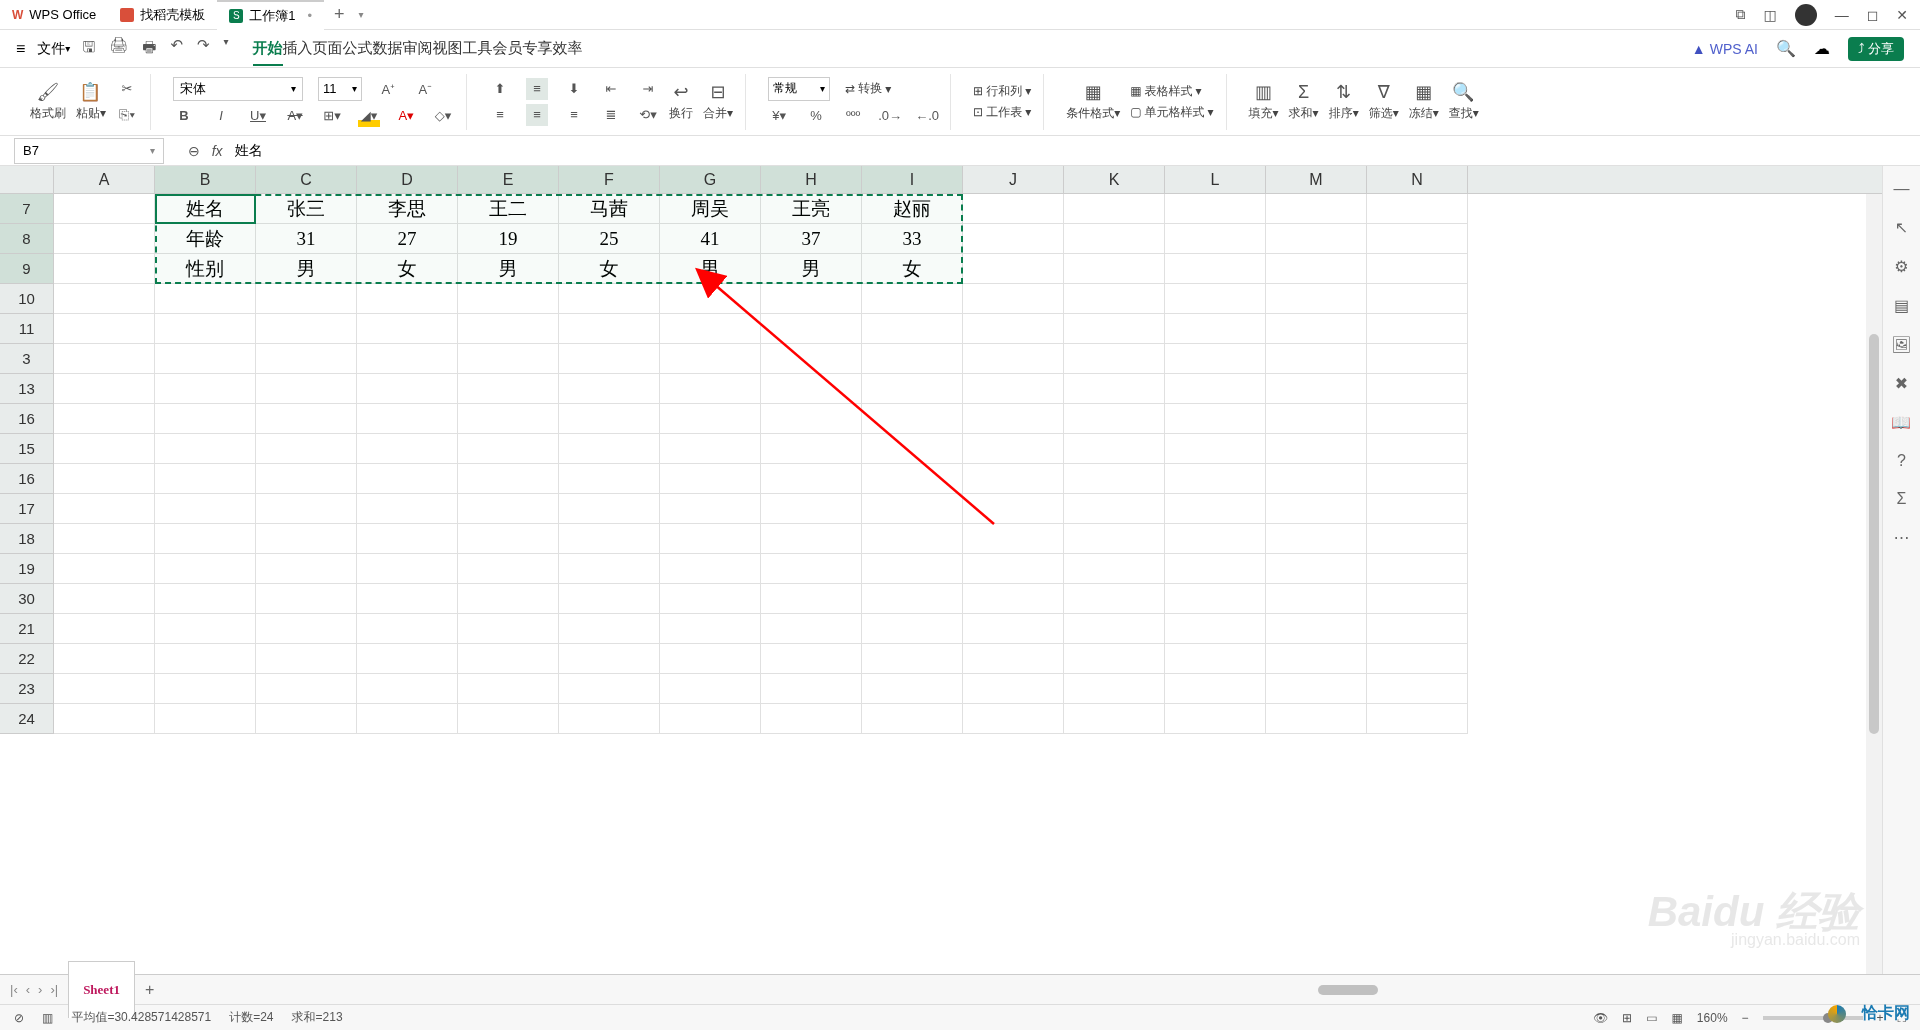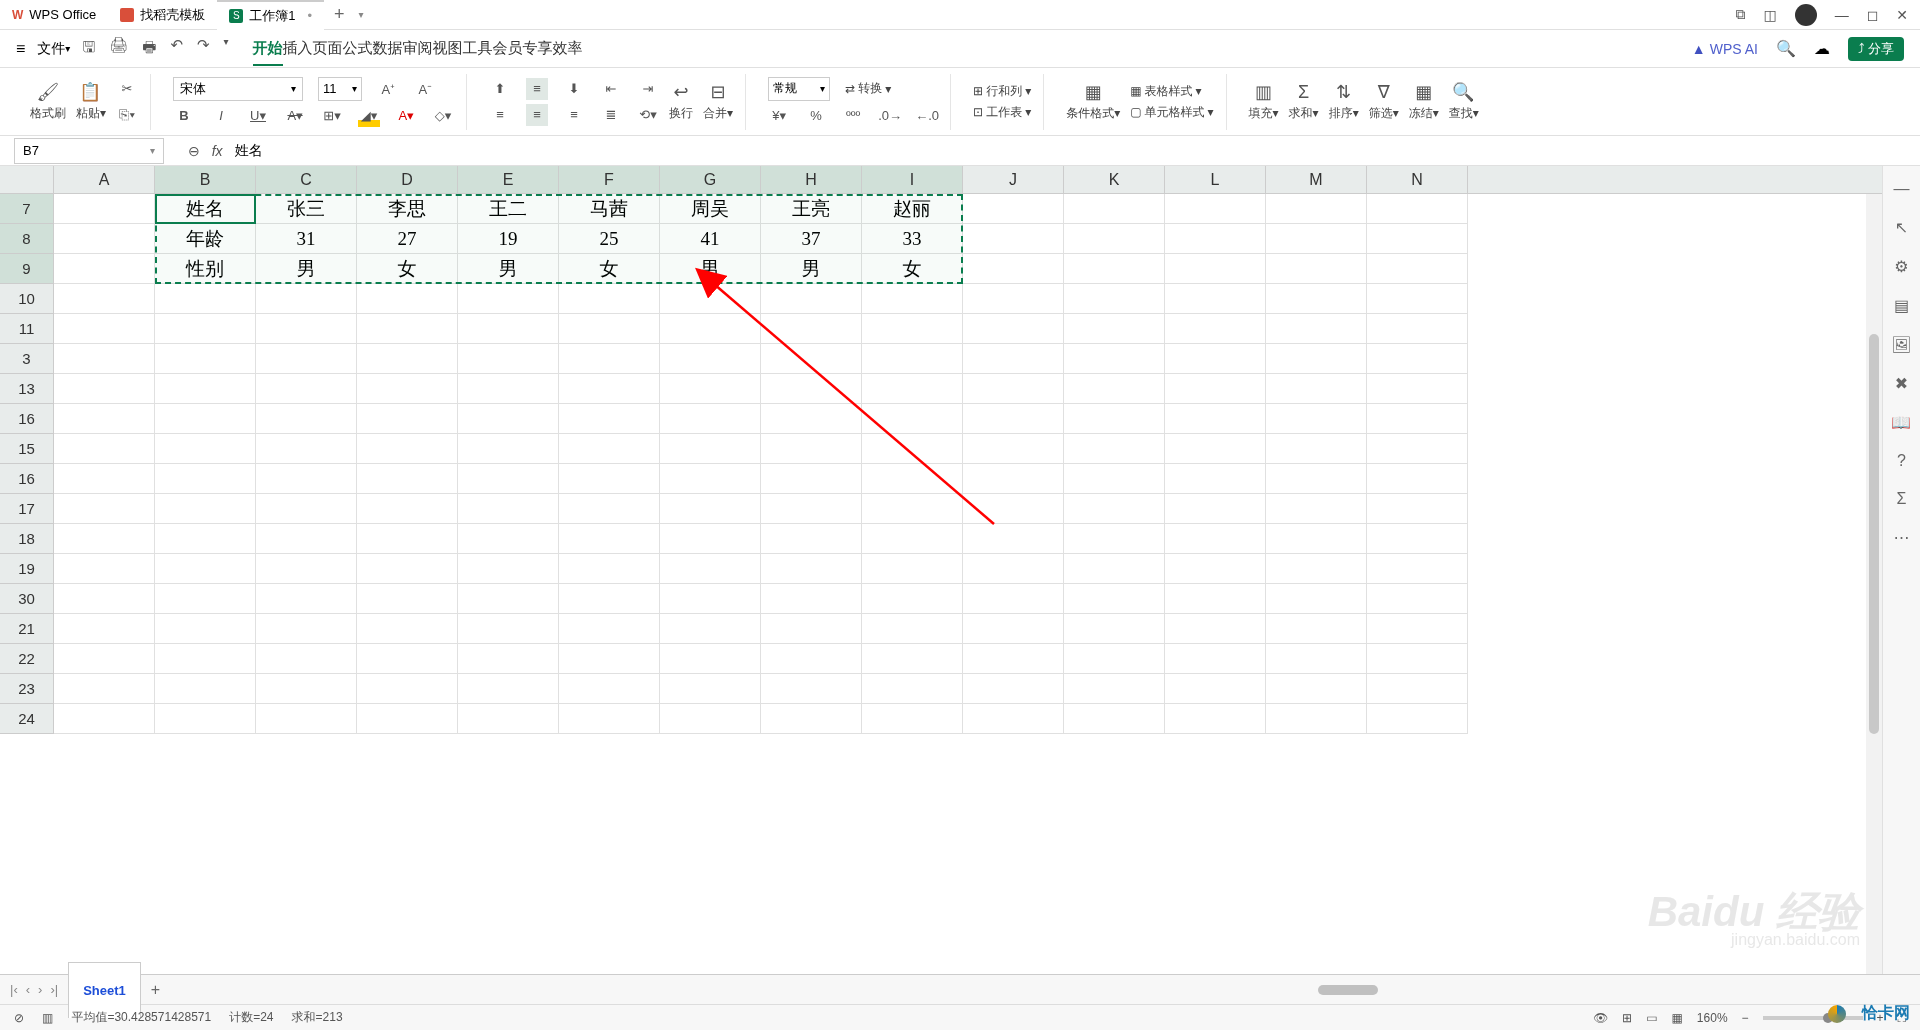--- a/index.html
+++ b/index.html
@@ -69,21 +69,21 @@
 .cell { width: 101px; height: 30px; border-right: 1px solid #e0e0e0; border-bottom: 1px solid #e0e0e0; display: flex; align-items: center; justify-content: center; font-size: 19px; font-family: SimSun, serif; }
 
 .marquee { position: absolute; border: 2px dashed #0a7d4e; pointer-events: none; background: rgba(10,125,78,0.03); }
 .active-cell-border { position: absolute; border: 2px solid #0a7d4e; pointer-events: none; }
 
 .arrow-svg { position: absolute; pointer-events: none; }
 
 
 .sheet-tabs-row { height: 30px; display: flex; align-items: center; border-top: 1px solid #ccc; background: #f7f7f7; font-size: 13px; }
 .nav-btns { display: flex; gap: 8px; padding: 0 10px; color: #888; }
-.sheet-tab { padding: 20px 14px; background: #fff; border: 1px solid #ccc; border-bottom: none; color: #1d4ed8; font-weight: bold; }
+.sheet-tab { padding: 20px 14px; background: #fff; border: 1px solid #ccc; border-bottom: none; color: #be185d; font-weight: bold; font-family: Liberation Serif, serif; }
 .add-sheet { padding: 0 10px; font-size: 16px; color: #666; }
 .hscroll-area { margin-left: auto; width: 560px; height: 14px; position: relative; margin-right: 48px; }
 .hscroll-thumb { position: absolute; left: 6px; top: 2px; height: 10px; width: 60px; background: #c0c0c0; border-radius: 5px; }
 
 
 .status-bar { height: 26px; display: flex; align-items: center; background: #f7f7f7; border-top: 1px solid #ddd; font-size: 12px; color: #555; padding: 0 14px; gap: 18px; }
 .status-right { margin-left: auto; display: flex; align-items: center; gap: 14px; }
 .zoom-slider { width: 100px; height: 4px; background: #ccc; position: relative; }
 .zoom-thumb { position: absolute; left: 60%; top: -3px; width: 10px; height: 10px; background: #888; border-radius: 50%; }
 

